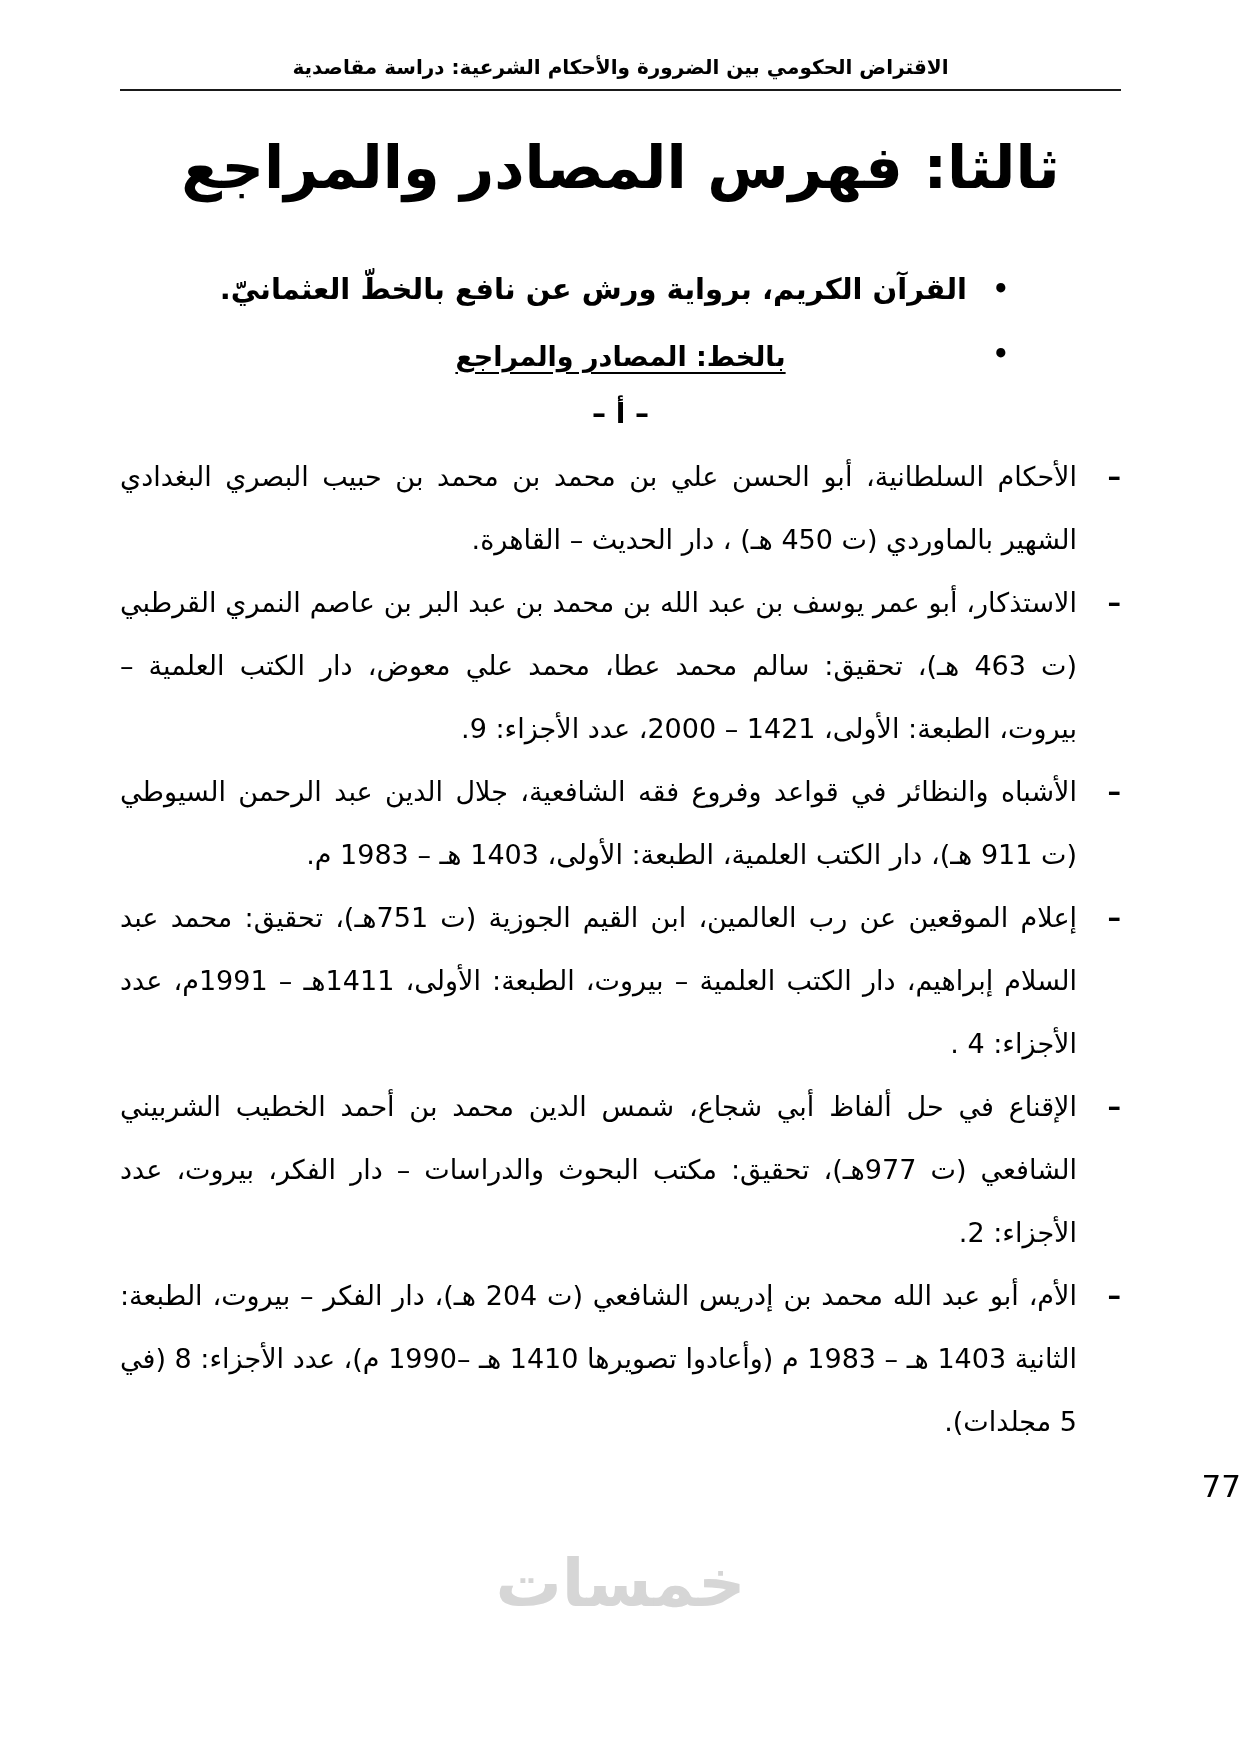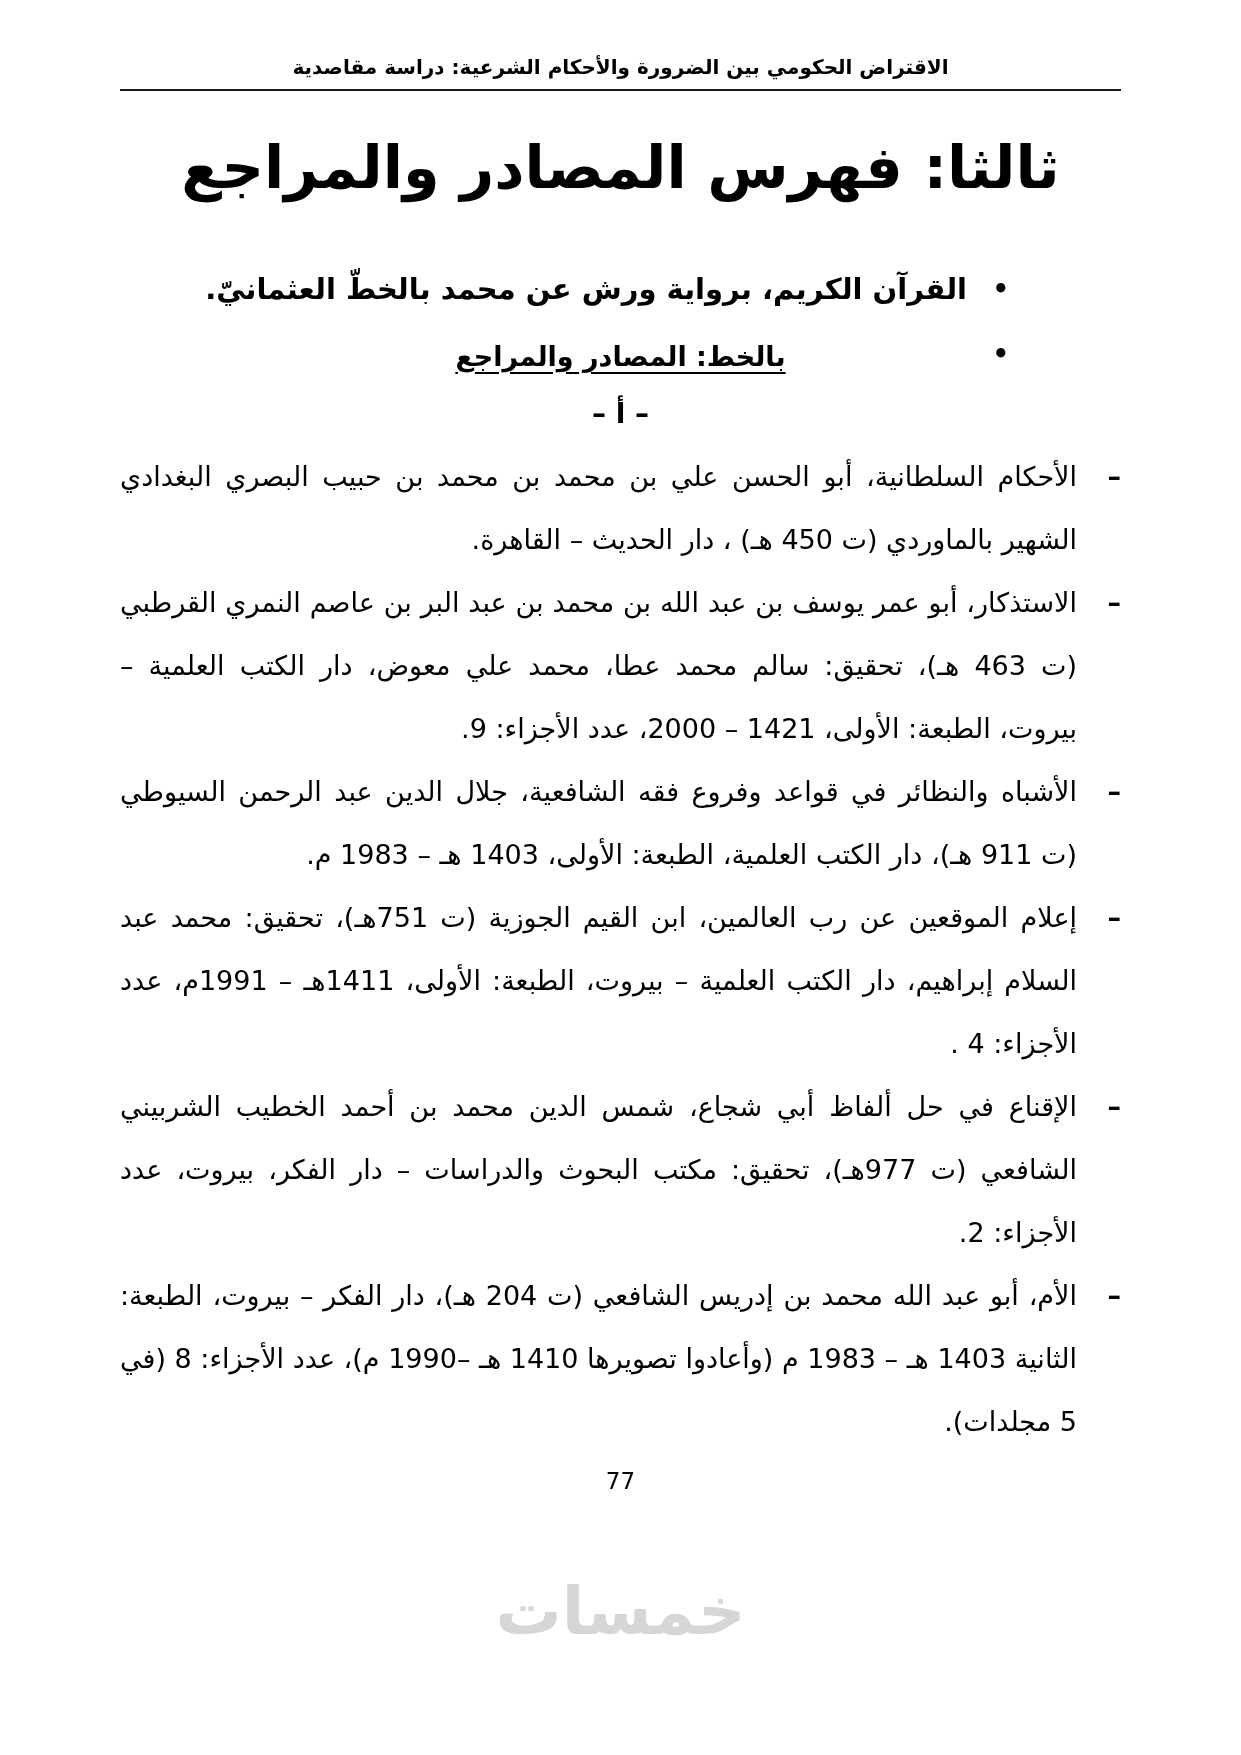--- a/index.html
+++ b/index.html
@@ -91,52 +91,51 @@
     right: 0;
     top: 0;
     font-weight: bold;
   }
   
   .page-number {
     position: absolute;
     top: 1468px;
     left: 0;
     right: 0;
-    text-align: center;
-    font-size: 23px;
+    text-align: right;
+    font-size: 31px;
     direction: ltr;
   }
   .watermark {
     position: absolute;
     top: 1545px;
     left: 0;
     right: 0;
     text-align: center;
     font-size: 66px;
     font-weight: bold;
     letter-spacing: 2px;
-    margin-top: 28px;
   }
 </style>
 </head>
 <body>
 
 <div class="page">
 
   <div class="doc-header">
     <div class="doc-header-text">الاقتراض الحكومي بين الضرورة والأحكام الشرعية: دراسة مقاصدية</div>
     <hr class="header-rule">
   </div>
 
   <h1 class="main-title">ثالثا: فهرس المصادر والمراجع</h1>
 
   <div class="bullet-list">
     <div class="bullet-item">
       <span class="bullet-dot">•</span>
-      <span>القرآن الكريم، برواية ورش عن محمد بالخطّ العثمانيّ.</span>
+      <span>القرآن الكريم، برواية ورش عن نافع بالخطّ العثمانيّ.</span>
     </div>
     <div class="bullet-item">
       <span class="bullet-dot">•</span>
     </div>
   </div>
 
   <div class="subtitle">بالخط: المصادر والمراجع</div>
 
   <div class="section-divider">– أ –</div>
 

